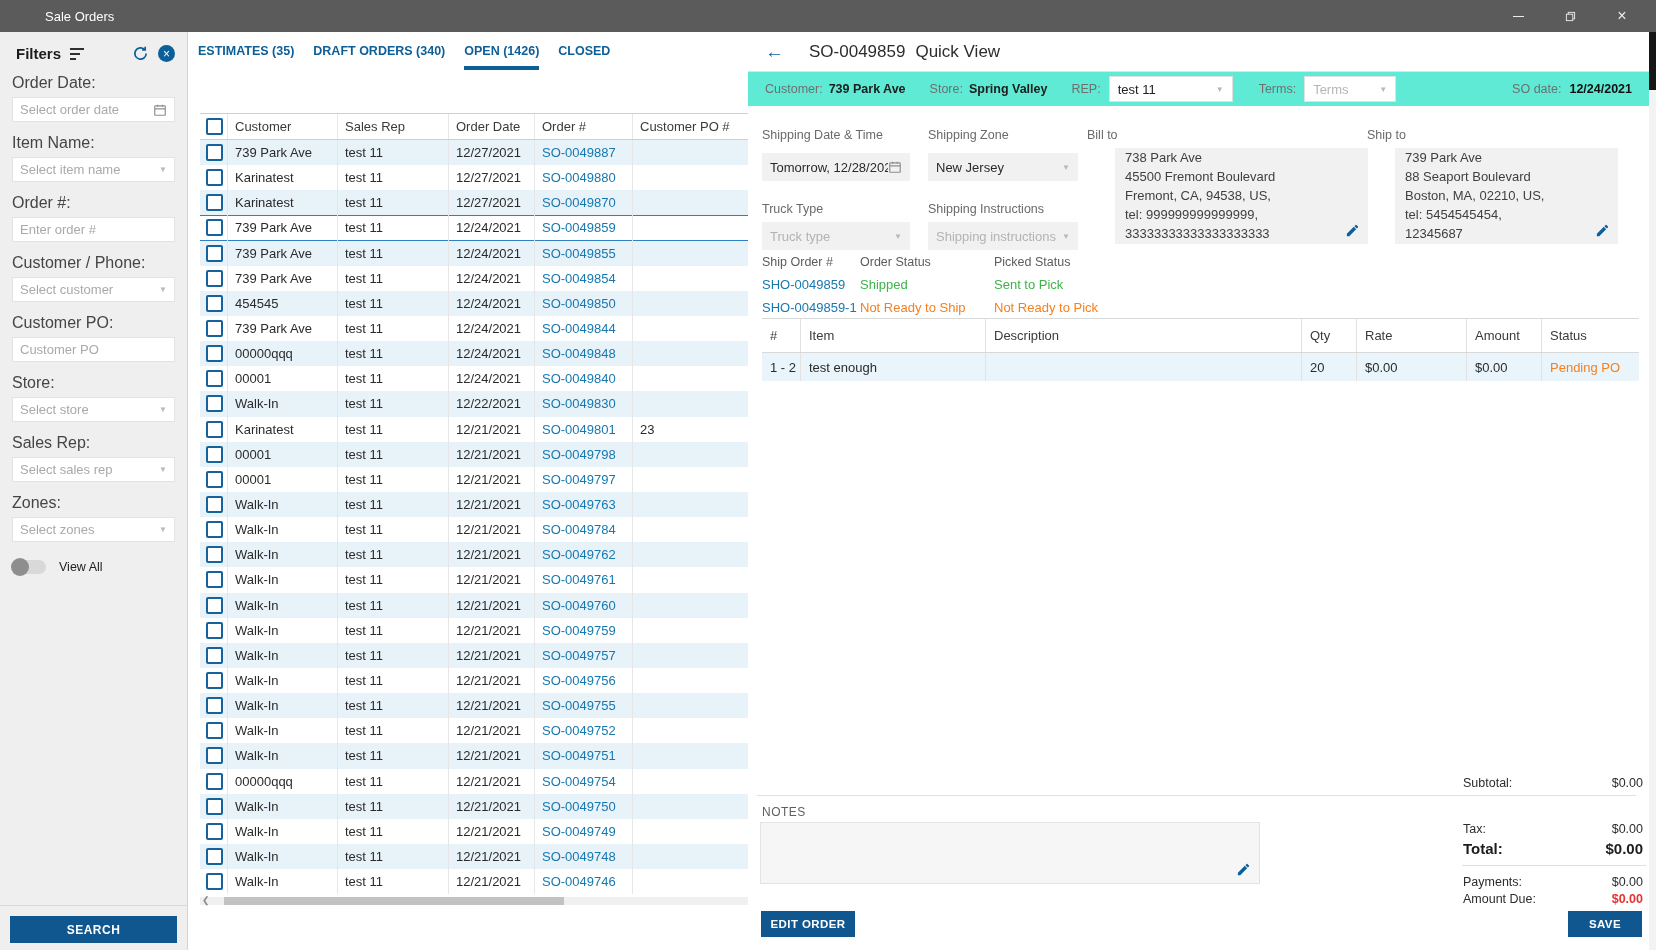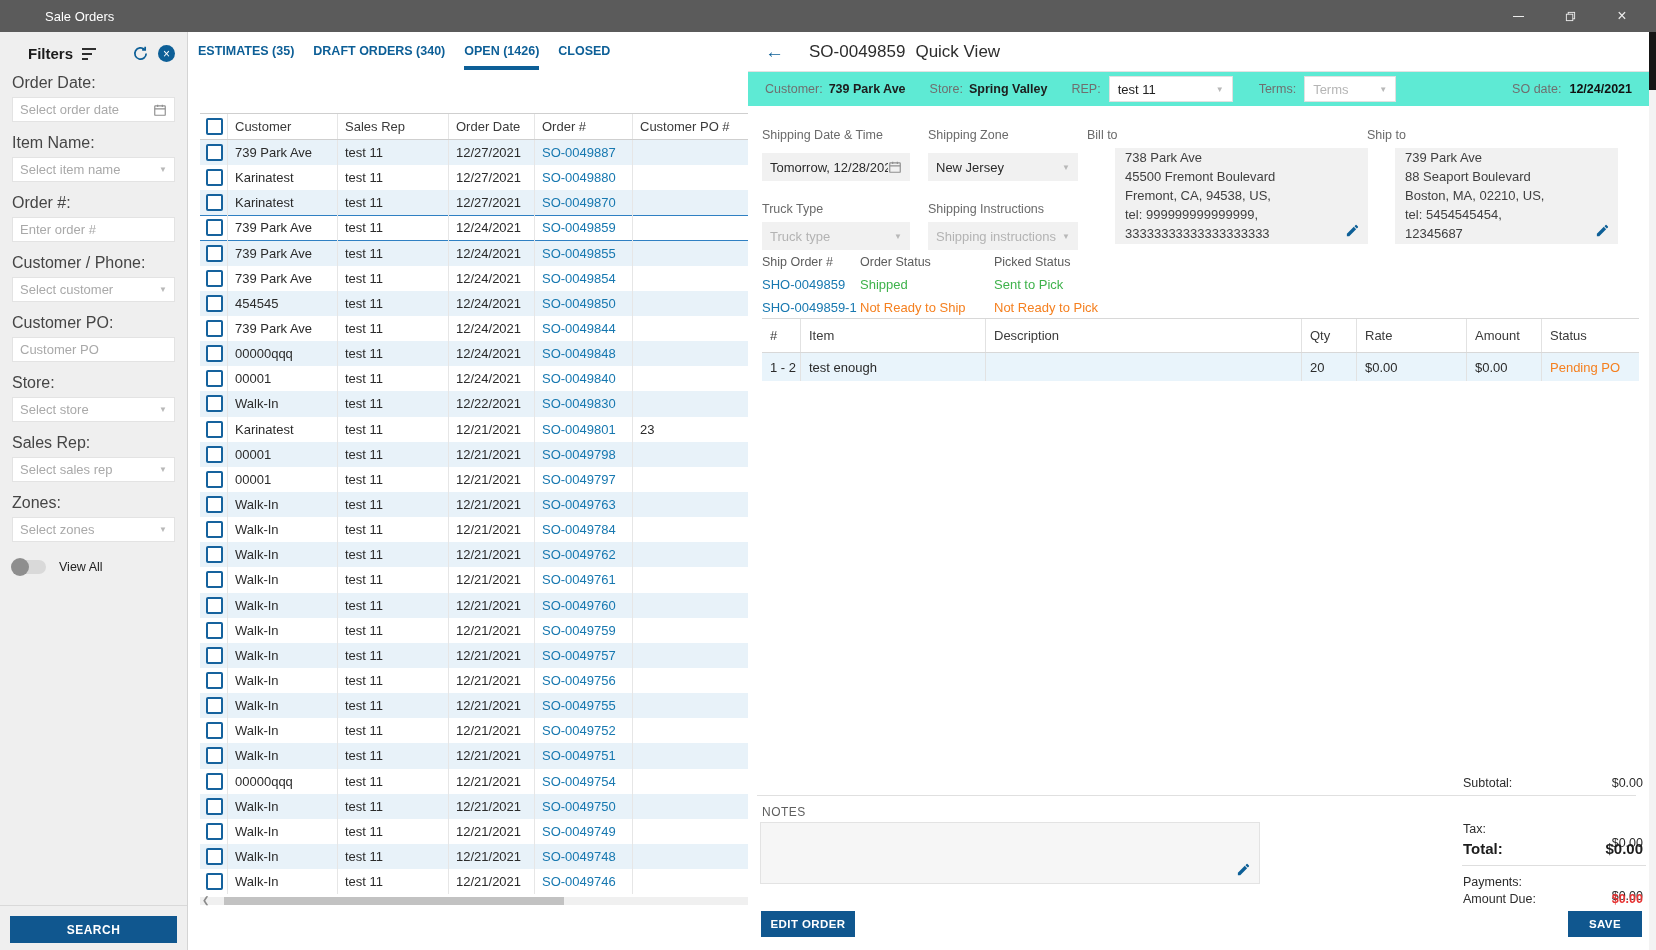--- a/index.html
+++ b/index.html
@@ -11,21 +11,21 @@
   .tb-title{margin-left:45px;font-size:13px;}
   .tb-controls{position:absolute;right:8px;top:0;height:32px;display:flex;}
   .tb-btn{width:52px;height:32px;display:flex;align-items:center;justify-content:center;color:#ececec;font-size:14px;}
   .min-glyph{display:inline-block;width:11px;border-top:1.5px solid #ececec;}
   
   .vscroll{position:absolute;right:0;top:32px;width:7px;height:918px;background:#f3f3f3;}
   .vthumb{position:absolute;left:0;top:0;width:7px;height:58px;background:#161616;}
   
   .sidebar{position:absolute;left:0;top:32px;width:188px;height:918px;background:#efefef;
            border-right:1px solid #d4d4d4;box-sizing:border-box;}
-  .sb-head{display:flex;align-items:center;padding:13px 12px 0 28px;}
+  .sb-head{display:flex;align-items:center;padding:13px 12px 0 16px;}
   .sb-title{font-size:15px;font-weight:bold;color:#1b1b1b;}
   .filter-icon{margin-left:9px;display:inline-flex;flex-direction:column;gap:3px;align-items:flex-start;}
   .filter-icon i{display:block;height:2px;background:#2f2f2f;}
   .fi1{width:14px;}.fi2{width:10px;}.fi3{width:6px;}
   .sb-spacer{flex:1;}
   .refresh{color:var(--accent2,#0d5f97);display:flex;margin-right:9px;}
   .clr{width:17px;height:17px;border-radius:50%;background:var(--accent2,#0d5f97);color:#fff;
        display:flex;align-items:center;justify-content:center;font-size:12px;line-height:1;}
   .sb-fields{padding:0 12px;margin-top:12px;}
   .field{margin-bottom:12px;}
@@ -760,30 +760,30 @@
           <svg width="15" height="15" viewBox="0 0 24 24">
             <path fill="currentColor" d="M3 17.25V21h3.75L17.81 9.94l-3.75-3.75L3 17.25zM20.71 7.04c.39-.39.39-1.02 0-1.41l-2.34-2.34a1 1 0 0 0-1.41 0l-1.83 1.83 3.75 3.75 1.83-1.83z"></path>
           </svg>
         </span>
     </div>
 
     <div class="trow2" style="top:744px;">
       <span>Subtotal:</span>
       <span class="tv">$0.00</span>
     </div>
-    <div class="trow2" style="top:790px;flex-direction:column;">
+    <div class="trow2" style="top:790px;">
       <span>Tax:</span>
       <span class="tv">$0.00</span>
     </div>
     <div class="trow2 t-total" style="top:808px;">
       <span>Total:</span>
       <span class="tv">$0.00</span>
     </div>
     <div class="t-divider"></div>
-    <div class="trow2" style="top:843px;flex-direction:column;">
+    <div class="trow2" style="top:843px;">
       <span>Payments:</span>
       <span class="tv">$0.00</span>
     </div>
     <div class="trow2" style="top:860px;">
       <span>Amount Due:</span>
       <span class="tv red">$0.00</span>
     </div>
 
     <div class="btn" id="btn-edit">EDIT ORDER</div>
     <div class="btn" id="btn-save">SAVE</div>

